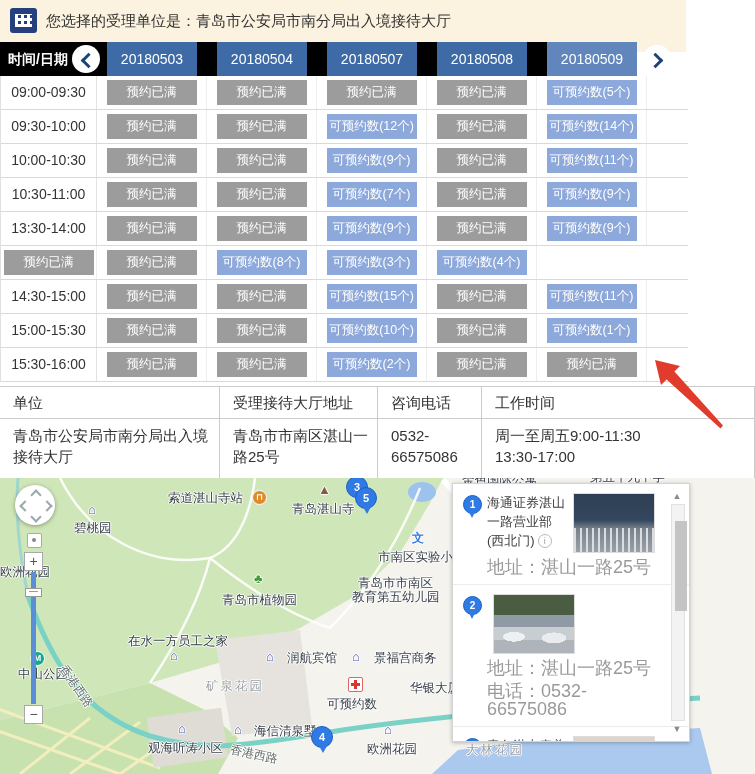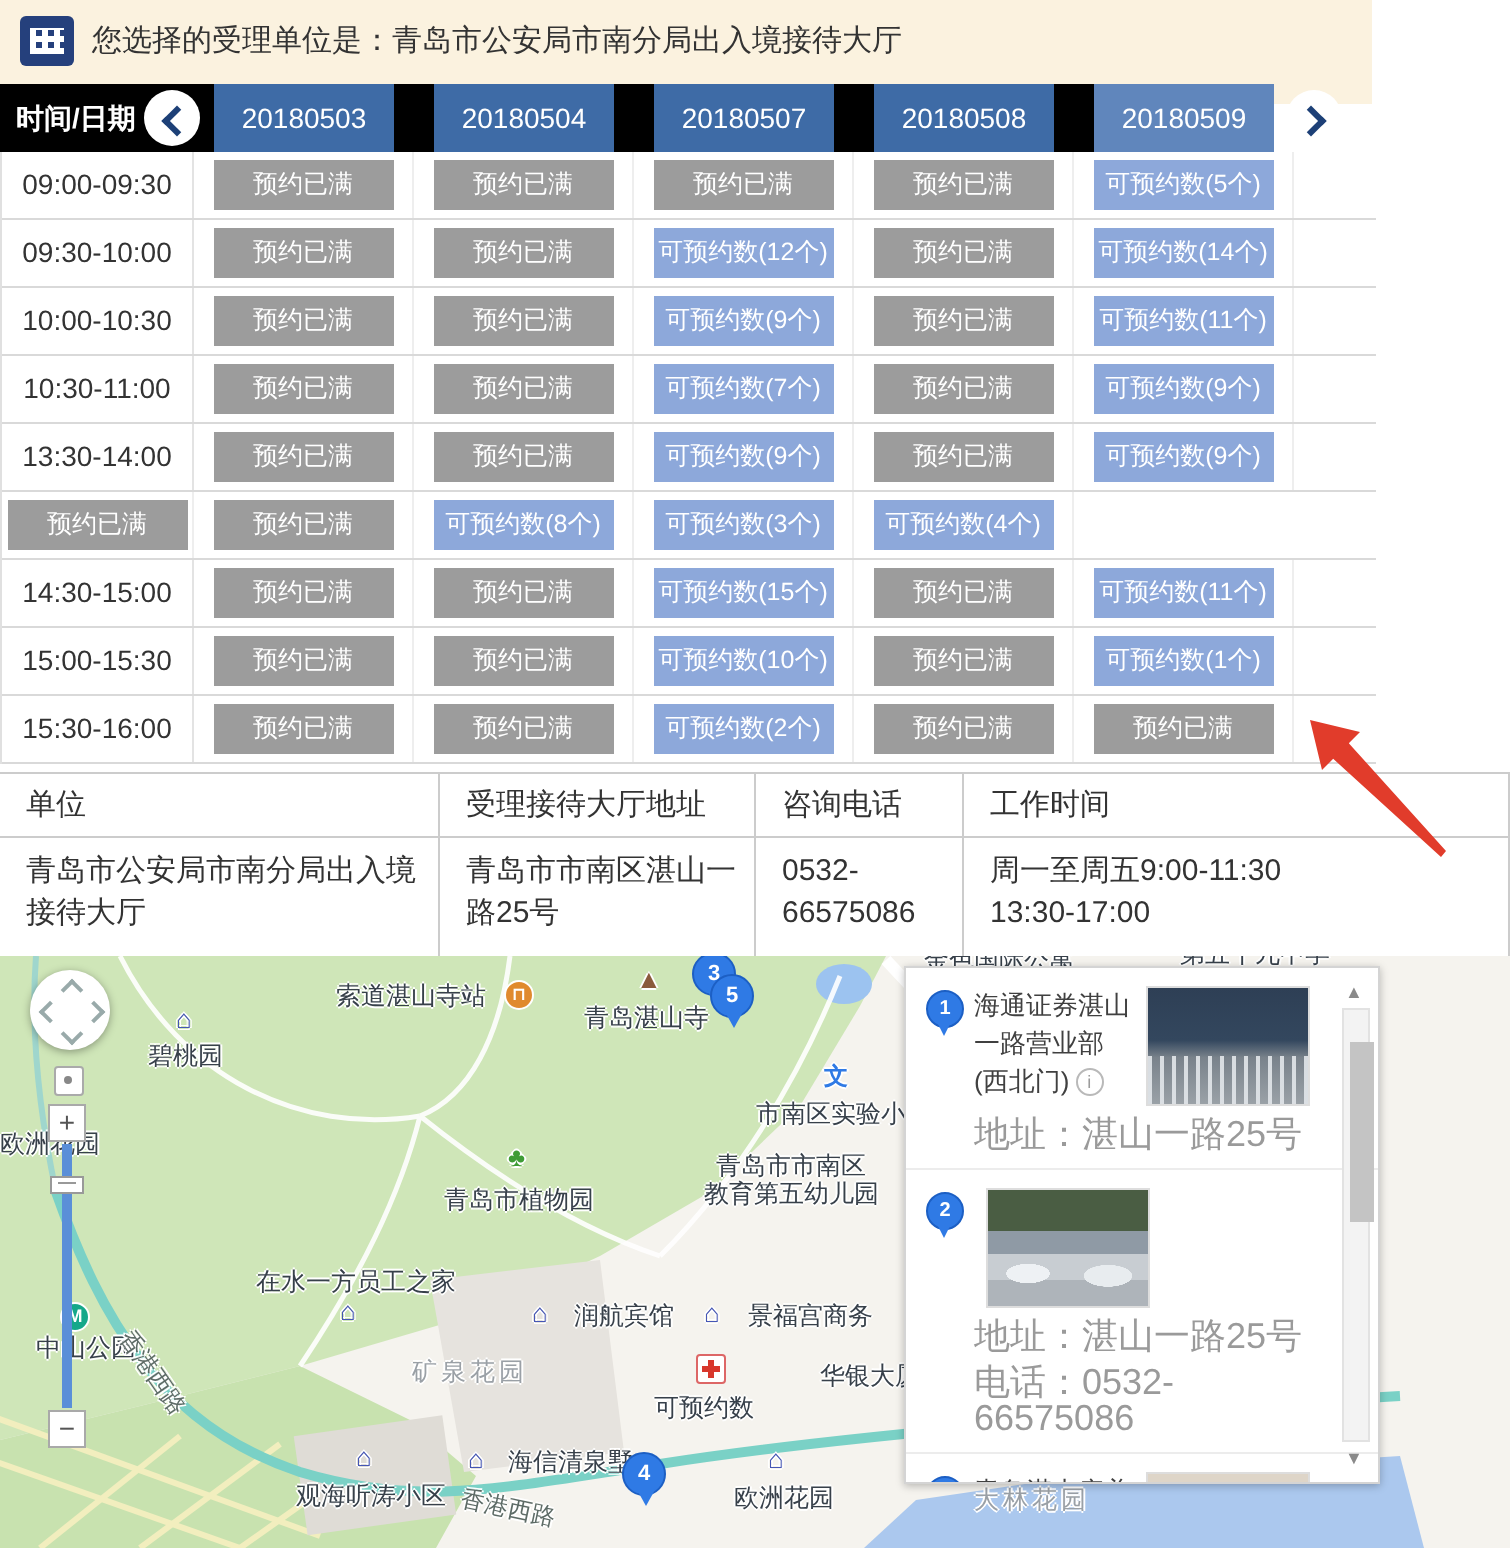--- a/index.html
+++ b/index.html
@@ -392,21 +392,21 @@
       </div>
     <div class="mlabel" style="left:410px;top:202px;">华银大厦</div>
     <div class="mlabel" style="left:148px;top:262px;">观海听涛小区</div>
     <div class="bicon" style="left:178px;top:243px;">⌂</div>
     <div class="mlabel" style="left:254px;top:245px;">海信清泉墅</div>
     <div class="bicon" style="left:234px;top:244px;">⌂</div>
     <div class="mlabel" style="left:367px;top:263px;">欧洲花园</div>
     <div class="bicon" style="left:384px;top:244px;">⌂</div>
     <div class="mlabel road" style="left:52px;top:200px;transform:rotate(55deg);">香港西路</div>
     <div class="mlabel road" style="left:230px;top:268px;transform:rotate(12deg);">香港西路</div>
-    <div class="mlabel gray" style="left:487px;top:264px;z-index:1;">大林花园</div>
+    <div class="mlabel gray" style="left:466px;top:264px;z-index:1;">大林花园</div>
 
     <div class="pin" style="left:346px;top:-2px;">3</div>
     <div class="pin" style="left:355px;top:9px;">5</div>
     <div class="pin" style="left:311px;top:248px;">4</div>
 
     <div class="compass">
       <div class="cchev c-up"></div>
       <div class="cchev c-down"></div>
       <div class="cchev c-left"></div>
       <div class="cchev c-right"></div>

